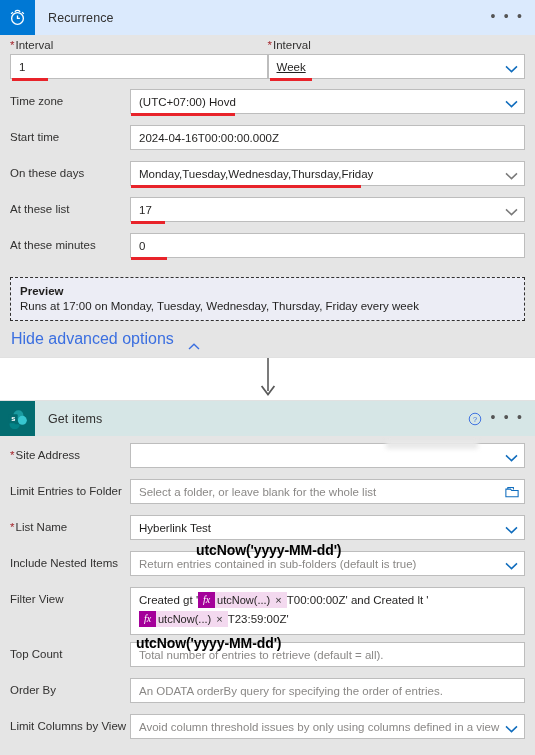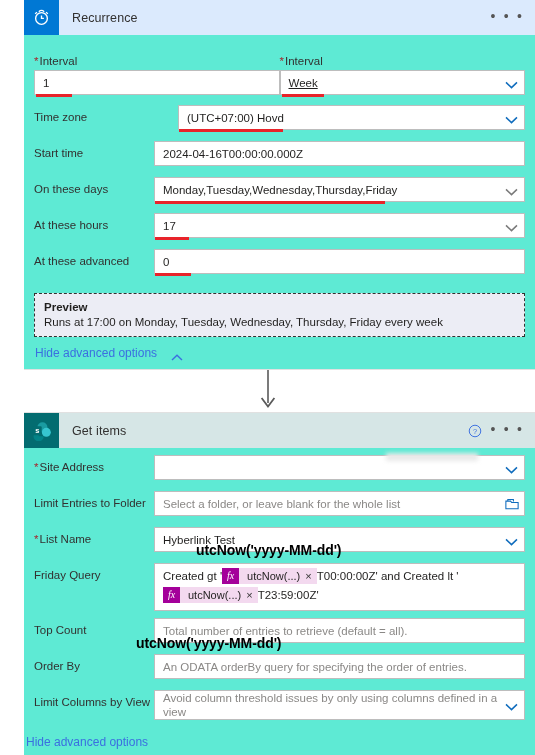--- a/index.html
+++ b/index.html
@@ -6,21 +6,21 @@
   html, body {
     margin: 0; padding: 0;
     width: 535px; height: 755px;
     background: #ffffff;
     font-family: "Liberation Sans", sans-serif;
     overflow: hidden;
   }
   .page { position: relative; width: 535px; height: 755px; background: #fff; }
 
   
-  .card { position: relative; border: 1px solid #e1e1e1; background: #5eead4; margin-left: 24px; }
+  .card { position: relative; border: 1px solid #e1e1e1; background: #e5e5e5; }
   .card-header { display: flex; align-items: center; height: 35px; }
   .card-icon {
     width: 35px; height: 35px; flex: 0 0 35px;
     display: flex; align-items: center; justify-content: center;
   }
   .card-title {
     flex: 1 1 auto; font-size: 12.5px; color: #323130;
     padding-left: 13px; letter-spacing: .1px;
   }
   .hdr-right { display: flex; align-items: center; gap: 9px; padding-right: 11px; }
@@ -50,59 +50,59 @@
     padding: 0 6px 0 8px; margin-top: 3px;
     font-size: 11.5px; color: #201f1e;
   }
   .ctl.tall { min-height: 48px; align-items: flex-start; padding-top: 4px; display:block; }
   .ctl .val { flex: 1 1 auto; line-height: 14px; }
   .ph { color: #8a8886; }
   .chev { width: 13px; height: 8px; flex: 0 0 13px; margin-left: auto; }
   .folder-ico { width: 13px; height: 12px; margin-left: auto; }
 
   
-  .twocol { display: flex; padding-top: 20px; }
+  .twocol { display: flex; padding-top: 4px; }
   .col { flex: 1 1 0; }
   .col-label { font-size: 11.5px; color: #323130; margin-bottom: 3px; }
   .col .ctl { margin-top: 0; }
 
   
   .uline { position: absolute; height: 3px; background: #e8232a; bottom: -4px; }
 
   
   .preview {
     margin: 9px 10px 0 10px;
     border: 1px dashed #323130; background: #ecedf5;
     padding: 7px 0 8px 9px;
   }
   .preview-title { font-size: 11.5px; color: #201f1e; font-weight: bold; margin-bottom: 3px; }
   .preview-text { font-size: 11.5px; color: #201f1e; }
 
   .advlink {
-    font-size: 12px; color: #3b6fe0; padding: 9px 0 9px 11px;
+    font-size: 16px; color: #3b6fe0; padding: 9px 0 9px 11px;
     display: flex; align-items: center; gap: 14px; cursor: pointer;
   }
   .advlink.flush { padding-left: 2px; }
   .caret-up { width: 12px; height: 7px; }
 
   
   .connector { height: 42px; position: relative; }
   .connector svg { position: absolute; left: 50%; transform: translateX(-50%); top: 0; }
 
   
   .tokline { display: flex; align-items: center; flex-wrap: nowrap; line-height: 16px; }
   .tokline + .tokline { margin-top: 3px; }
   .plain { font-size: 11.5px; color: #201f1e; white-space: pre; }
   .token { display: inline-flex; align-items: center; height: 16px; background: #f3d9ef; }
   .token .fx {
     background: #a4009a; color: #fff; width: 17px; height: 16px;
     display: flex; align-items: center; justify-content: center;
     font-style: italic; font-size: 10px; font-family: "Liberation Serif", serif;
   }
-  .token .tname { font-size: 11px; color: #201f1e; padding: 0 5px 0 8px; }
+  .token .tname { font-size: 11px; color: #201f1e; padding: 0 5px 0 2px; }
   .token .tx { font-size: 11px; color: #333; padding-right: 5px; }
 
   
   .annot {
     position: absolute; color: #000000; font-weight: bold;
     font-size: 14px; white-space: nowrap; pointer-events: none;
     font-family: "Liberation Sans", sans-serif; letter-spacing: -0.1px;
   }
   
   .redact { display: inline-block; vertical-align: middle; }
@@ -157,21 +157,21 @@
             <span class="chev">
               <svg width="13" height="8" viewBox="0 0 13 8">
                   <path d="M1 1.4 L6.5 6.6 L12 1.4" stroke="#0f6cbd" stroke-width="1.5" fill="none"></path>
                 </svg>
             </span>
             <span class="uline" style="left:1px;width:42px;bottom:-3px;"></span>
           </div>
         </div>
       </div>
 
-      <div class="row" style="margin-top:7px;gap:24px;">
+      <div class="row" style="margin-top:7px;">
         <div class="row-label">Time zone</div>
         <div class="ctl">
           <span class="val">(UTC+07:00) Hovd</span>
           <span class="chev">
             <svg width="13" height="8" viewBox="0 0 13 8">
                 <path d="M1 1.4 L6.5 6.6 L12 1.4" stroke="#0f6cbd" stroke-width="1.5" fill="none"></path>
               </svg>
           </span>
           <span class="uline" style="left:0px;width:104px;bottom:-3px;"></span>
         </div>
@@ -191,34 +191,34 @@
           <span class="chev">
             <svg width="13" height="8" viewBox="0 0 13 8">
                 <path d="M1 1.4 L6.5 6.6 L12 1.4" stroke="#7a7a7a" stroke-width="1.5" fill="none"></path>
               </svg>
           </span>
           <span class="uline" style="left:0px;width:230px;bottom:-3px;"></span>
         </div>
       </div>
 
       <div class="row" style="margin-top:4px;">
-        <div class="row-label">At these hours</div>
+        <div class="row-label">At these list</div>
         <div class="ctl">
           <span class="val">17</span>
           <span class="chev">
             <svg width="13" height="8" viewBox="0 0 13 8">
                 <path d="M1 1.4 L6.5 6.6 L12 1.4" stroke="#7a7a7a" stroke-width="1.5" fill="none"></path>
               </svg>
           </span>
           <span class="uline" style="left:0px;width:34px;bottom:-3px;"></span>
         </div>
       </div>
 
       <div class="row" style="margin-top:4px;">
-        <div class="row-label">At these advanced</div>
+        <div class="row-label">At these minutes</div>
         <div class="ctl">
           <span class="val">0</span>
           <span class="uline" style="left:0px;width:36px;bottom:-3px;"></span>
         </div>
       </div>
     </div>
 
     <div class="preview">
       <div class="preview-title">Preview</div>
       <div class="preview-text">Runs at 17:00 on Monday, Tuesday, Wednesday, Thursday, Friday every week</div>
@@ -300,23 +300,34 @@
         <div class="ctl">
           <span class="val">Hyberlink Test</span>
           <span class="chev">
             <svg width="13" height="8" viewBox="0 0 13 8">
                 <path d="M1 1.4 L6.5 6.6 L12 1.4" stroke="#0f6cbd" stroke-width="1.5" fill="none"></path>
               </svg>
           </span>
         </div>
       </div>
 
-
-      <div class="row" style="margin-top:4px;">
-        <div class="row-label">Friday Query</div>
+      <div class="row" style="margin-top:4px;">
+        <div class="row-label">Include Nested Items</div>
+        <div class="ctl">
+          <span class="val ph">Return entries contained in sub-folders (default is true)</span>
+          <span class="chev">
+            <svg width="13" height="8" viewBox="0 0 13 8">
+                <path d="M1 1.4 L6.5 6.6 L12 1.4" stroke="#0f6cbd" stroke-width="1.5" fill="none"></path>
+              </svg>
+          </span>
+        </div>
+      </div>
+
+      <div class="row" style="margin-top:4px;">
+        <div class="row-label">Filter View</div>
         <div class="ctl tall">
           <div class="tokline">
             <span class="plain">Created gt '</span>
             <span class="token">
               <span class="fx">fx</span>
               <span class="tname">utcNow(...)</span>
               <span class="tx">×</span>
             </span>
             <span class="plain">T00:00:00Z' and Created lt '</span>
           </div>

